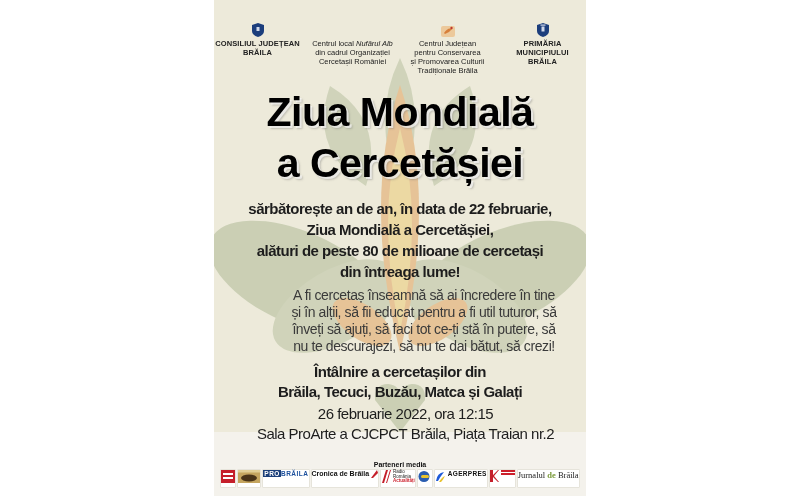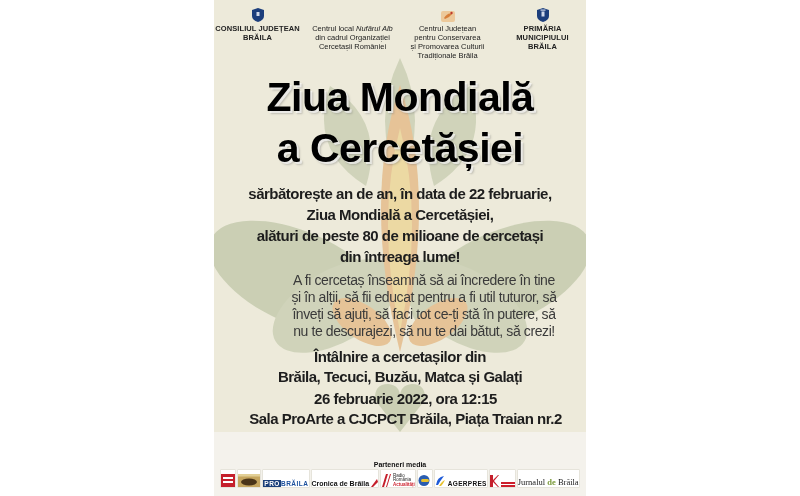--- a/index.html
+++ b/index.html
@@ -2,37 +2,37 @@
 <html><head>
 <meta charset="utf-8">
 <style>
   html,body{margin:0;padding:0;}
   body{width:800px;height:496px;background:#fff;font-family:"Liberation Sans",sans-serif;}
   .stage{position:relative;width:800px;height:496px;background:#ffffff;overflow:hidden;}
   .poster{position:absolute;left:214px;top:0;width:372px;height:496px;background:#edeada;overflow:hidden;}
   .wm{position:absolute;left:0;top:0;}
   .band{position:absolute;left:0;top:432px;width:372px;height:64px;background:#f4f2ec;}
   .content{position:absolute;left:0;top:0;width:372px;text-align:center;color:#1d1d1d;}
-  .hdr{display:flex;justify-content:center;gap:8px;padding-top:5px;}
+  .hdr{display:flex;justify-content:center;gap:8px;padding-top:20px;}
   .org{width:88px;font-size:7.5px;line-height:9px;color:#222;}
   .org .ic{height:17px;display:flex;align-items:flex-end;justify-content:center;margin-bottom:2px;}
   .org .b{font-weight:700;letter-spacing:0.1px;}
   .org em{font-style:italic;}
   .title{margin-top:12px;font-weight:700;font-size:41px;line-height:51px;letter-spacing:-0.5px;color:#000;
          text-shadow:2px 2px 0 rgba(255,255,255,0.65), 3px 3px 2px rgba(110,110,110,0.35);}
   .p{white-space:nowrap;}
   .p1{margin-top:9px;font-size:15px;font-weight:700;line-height:21px;letter-spacing:-0.5px;}
   .p1 .it{}
   .p2{margin-top:5px;font-size:14px;font-weight:400;line-height:17px;letter-spacing:-0.4px;color:#3a3a3a;padding-left:48px;}
   .p3{margin-top:7px;font-size:15px;font-weight:700;line-height:20px;letter-spacing:-0.5px;}
-  .p4{margin-top:2px;font-size:15px;font-weight:700;line-height:20px;letter-spacing:-0.5px;margin-left:11px;}
+  .p4{margin-top:2px;font-size:15px;font-weight:400;line-height:20px;letter-spacing:-0.5px;margin-left:11px;}
   .partners{position:absolute;left:0;top:461px;width:372px;text-align:center;}
   .plabel{font-size:7px;font-weight:700;color:#111;margin-bottom:2px;}
   .plogos{display:flex;justify-content:center;align-items:center;gap:3px;}
-  .lg{background:#fff;height:17px;display:flex;align-items:flex-end;gap:2px;padding:0 0;box-shadow:0 0 0 0.5px #d8d5ca;}
+  .lg{background:#fff;height:17px;display:flex;align-items:flex-start;gap:2px;padding:0 0;box-shadow:0 0 0 0.5px #d8d5ca;}
   .lg .t-cronica{font-size:7px;font-weight:700;color:#111;}
   .lg .t-pro{font-size:6.5px;font-weight:700;color:#1b4f9c;letter-spacing:0.5px;}
   .lg .t-pro .pro{background:#1b3f7a;color:#fff;padding:0 1px;}
   .lg .t-agerpres{font-size:6.5px;font-weight:700;color:#111;letter-spacing:0.3px;}
   .lg .t-jurnalul{font-family:"Liberation Serif",serif;font-size:8.5px;color:#222;}
   .lg .t-jurnalul .de{color:#7a9a3a;font-weight:700;}
   .lg .radio-txt{display:flex;flex-direction:column;align-items:flex-start;line-height:4.5px;}
   .lg .radio-txt span{font-size:4.5px;color:#222;}
   .lg .radio-txt .red{color:#cc1f2b;font-weight:700;}
   .redbars{display:flex;flex-direction:column;gap:1px;}

